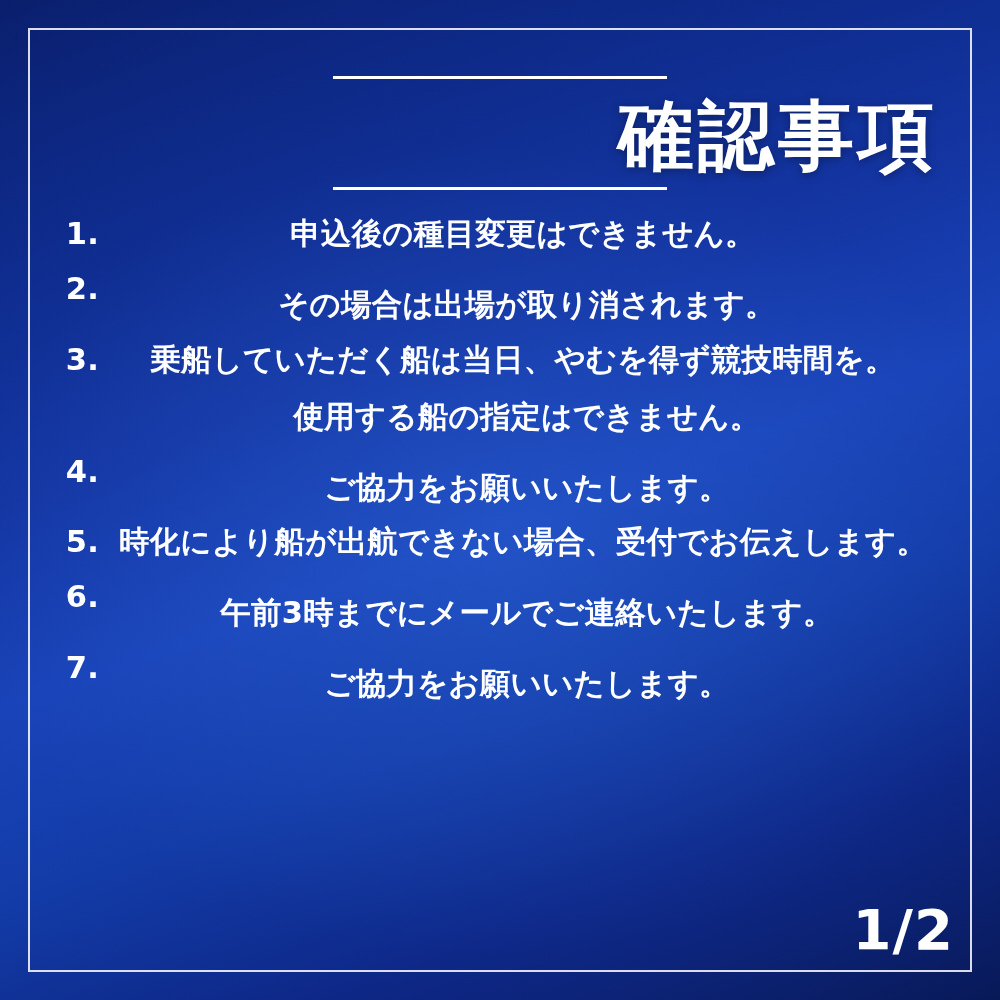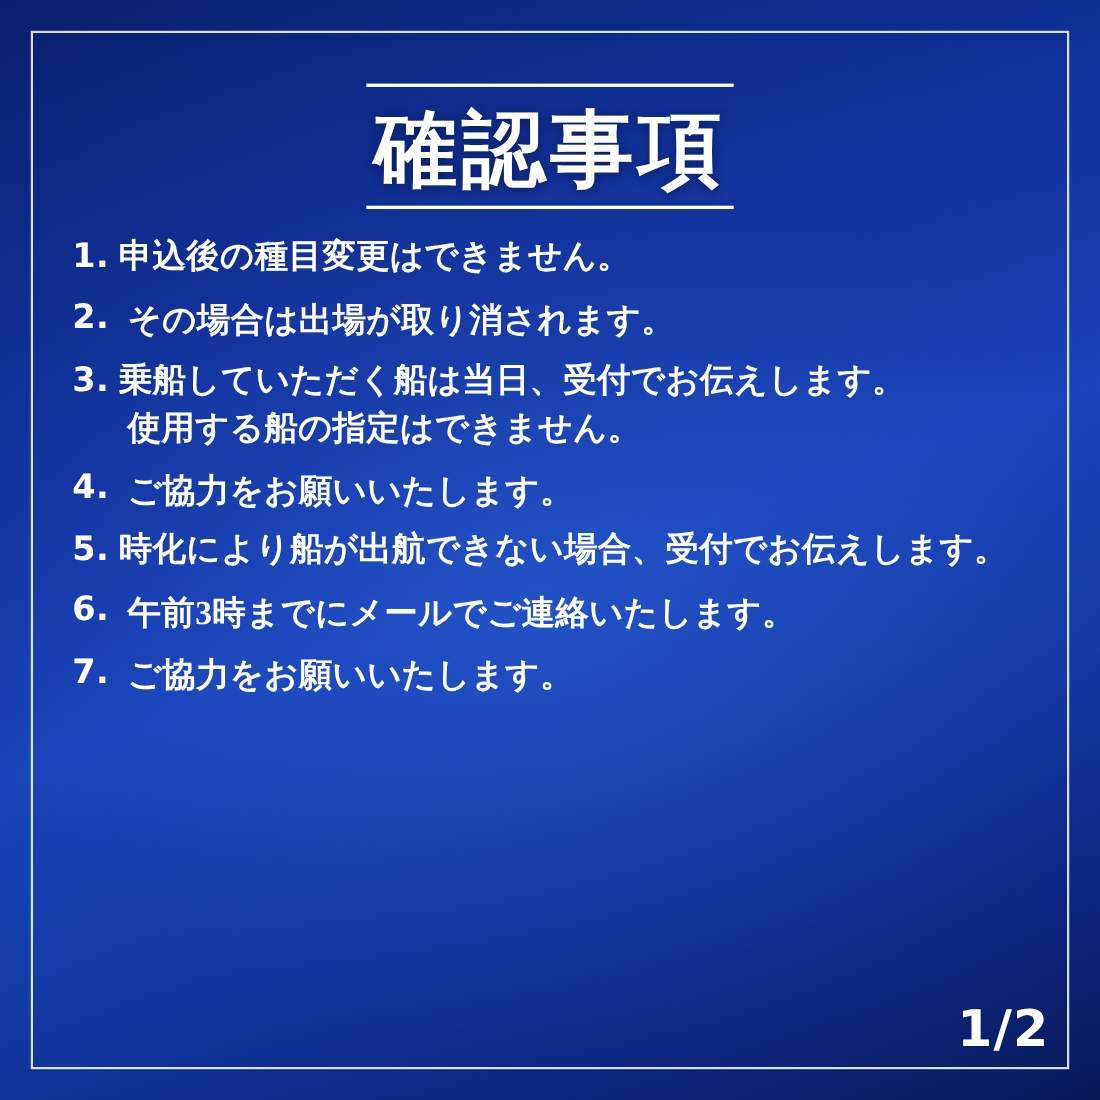--- a/index.html
+++ b/index.html
@@ -54,20 +54,21 @@
     margin: 0 auto;
   }
   .rule.top { margin-bottom: 16px; }
   .rule.bottom { margin-top: 10px; }
   .title {
     font-size: 76px;
     font-weight: bold;
     letter-spacing: 4px;
     line-height: 1.08;
     text-shadow: 0 2px 10px rgba(0,0,0,0.35);
+    text-align: right;
   }
   .list {
     margin: 6px 0 0 0;
     padding: 0;
     list-style: none;
     flex: 1 1 auto;
   }
   .item {
     display: flex;
     align-items: flex-start;
@@ -79,32 +80,32 @@
   }
   .num {
     flex: 0 0 auto;
     width: 46px;
     text-align: right;
     padding-right: 9px;
     box-sizing: border-box;
   }
   .text {
     flex: 1 1 auto;
+    text-align: center;
   }
   .line2 {
     display: block;
-    margin-top: 2px;
+    margin-top: 16px;
     padding-left: 8px;
-    font-family: Liberation Serif, serif;
   }
   .page {
     position: absolute;
     right: 46px;
     bottom: 38px;
-    font-size: 46px;
+    font-size: 56px;
     font-weight: bold;
     letter-spacing: 1px;
   }
 </style>
 </head>
 <body>
 
 <div class="slide">
   <div class="frame"></div>
 
@@ -128,21 +129,21 @@
       <li class="item">
         <span class="num">2.</span>
         <span class="text">
           <span class="line2">その場合は出場が取り消されます。</span>
         </span>
       </li>
 
       <li class="item">
         <span class="num">3.</span>
         <span class="text">
-          <span>乗船していただく船は当日、受付でお伝えします。</span>
+          <span>乗船していただく船は当日、やむを得ず競技時間を。</span>
           <span class="line2">使用する船の指定はできません。</span>
         </span>
       </li>
 
       <li class="item">
         <span class="num">4.</span>
         <span class="text">
           <span class="line2">ご協力をお願いいたします。</span>
         </span>
       </li>

